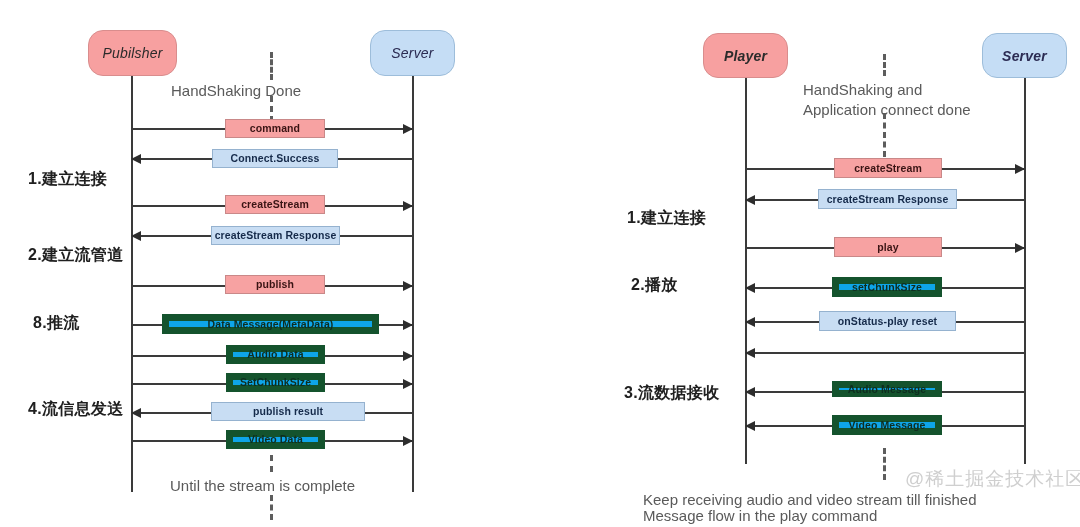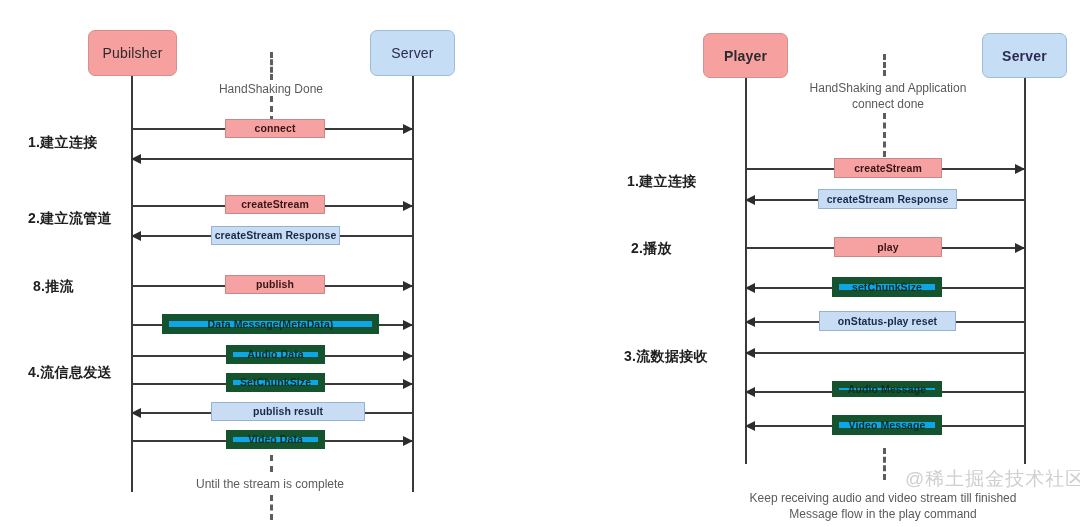--- a/index.html
+++ b/index.html
@@ -11,27 +11,28 @@
   #stage{position:relative;width:1080px;height:527px;background:#fff;}
 
   .diagram{position:absolute;top:0;height:527px;}
   #diagram-left{left:0;width:540px;}
   #diagram-right{left:567px;width:540px;}
 
   
   .actor{
     position:absolute;
     box-sizing:border-box;
-    border-radius:7px;
+    border-radius:15px;
     display:flex;align-items:center;justify-content:center;
     font-size:14px;
     color:#222;
     letter-spacing:.2px;
     text-align:center;
     line-height:1;
+    font-style:italic;
   }
   .actor.client{
     background:#f7a0a0;border:1px solid #d98d8d;
     color:#2b2b2b;
   }
   .actor.server{
     background:#c5ddf5;border:1px solid #9dbdda;
     color:#2b2b52;
   }
   .actor.bold{font-weight:bold;}
@@ -74,34 +75,35 @@
     line-height:1;
     letter-spacing:.1px;
   }
   .msgbox.pink{background:#f7a2a2;border:1px solid #c98888;color:#3a1414;}
   .msgbox.blue{background:#c8ddf3;border:1px solid #95b2cf;color:#152a4a;}
   .msgbox.green{background:#0ea5e9;border:7px solid #14532d;color:#0e2e20;}
 
   
   .steplabel{
     position:absolute;
-    font-size:14px;
+    font-size:16px;
     font-weight:bold;
     color:#202020;
     white-space:nowrap;
     line-height:1;
     letter-spacing:.3px;
+    margin-top:36px;
   }
 
   
   .note{
     position:absolute;
-    font-size:12px;
+    font-size:15px;
     color:#5a5a5a;
-    text-align:center;
+    text-align:left;
     white-space:nowrap;
     line-height:1.35;
   }
   .note.multiline{white-space:normal;}
 
   .watermark{
     position:absolute;
     font-size:19px;
     color:#cfcfcf;
     white-space:nowrap;
@@ -126,24 +128,25 @@
     <div class="dashline" style="left:270px;top:96px;height:26px;"></div>
     <div class="note" style="left:171px;top:81px;width:200px;">HandShaking Done</div>
 
     <div class="steplabel" style="left:28px;top:135px;">1.建立连接</div>
     <div class="steplabel" style="left:28px;top:211px;">2.建立流管道</div>
     <div class="steplabel" style="left:33px;top:279px;">8.推流</div>
     <div class="steplabel" style="left:28px;top:365px;">4.流信息发送</div>
 
     <div class="msgline" style="left:131px;top:128px;width:281px;"></div>
     <div class="arrowhead right" style="left:403px;top:124px;"></div>
-    <div class="msgbox pink" style="left:225px;top:119px;width:100px;height:19px;">connect</div>
+    <div class="msgbox pink" style="left:225px;top:119px;width:100px;height:19px;">command</div>
 
     <div class="msgline" style="left:131px;top:158px;width:281px;"></div>
     <div class="arrowhead left" style="left:131px;top:154px;"></div>
+    <div class="msgbox blue" style="left:212px;top:149px;width:126px;height:19px;">Connect.Success</div>
 
     <div class="msgline" style="left:131px;top:205px;width:281px;"></div>
     <div class="arrowhead right" style="left:403px;top:201px;"></div>
     <div class="msgbox pink" style="left:225px;top:195px;width:100px;height:19px;">createStream</div>
 
     <div class="msgline" style="left:131px;top:235px;width:281px;"></div>
     <div class="arrowhead left" style="left:131px;top:231px;"></div>
     <div class="msgbox blue" style="left:211px;top:226px;width:129px;height:19px;">createStream Response</div>
 
     <div class="msgline" style="left:131px;top:285px;width:281px;"></div>

